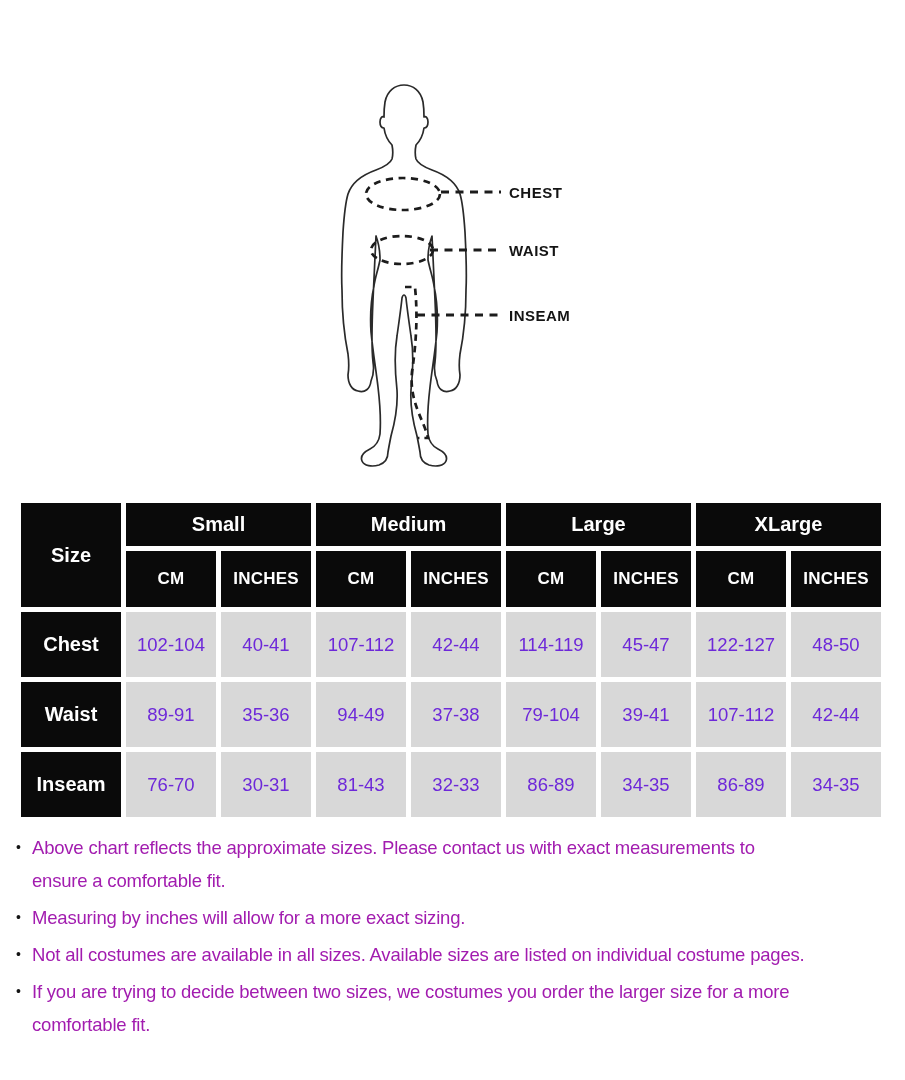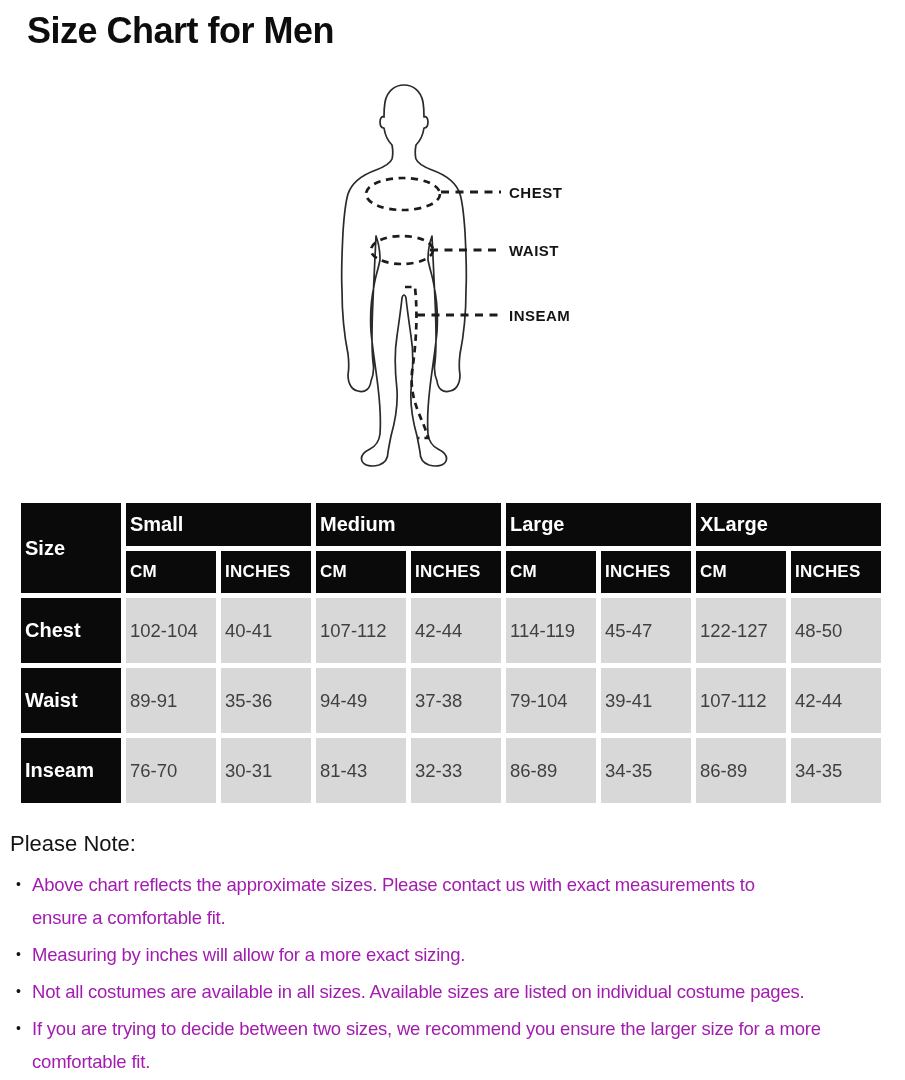--- a/index.html
+++ b/index.html
@@ -24,49 +24,48 @@
   .fig-callout { fill: none; stroke: #1c1c1c; stroke-width: 3.2; stroke-dasharray: 8 6.5; }
   .fig-inseam { fill: none; stroke: #1c1c1c; stroke-width: 2.7; stroke-dasharray: 6.5 5; }
   .fig-label { font-family: "Liberation Sans", sans-serif; font-size: 15px; font-weight: 700; fill: #141414; letter-spacing: 0.5px; }
 
   table.size-table {
     position: absolute; left: 16px; top: 498px;
     width: 870px; table-layout: fixed;
     border-collapse: separate; border-spacing: 5px;
   }
   table.size-table th, table.size-table td {
-    text-align: left; vertical-align: middle; padding: 4px;
+    text-align: center; vertical-align: middle; padding: 4px;
   }
   table.size-table th {
     background: #0a0a0a; color: #ffffff; font-weight: 700;
   }
   tr.group-row th { height: 43px; font-size: 20px; }
-  tr.unit-row th { height: 42px; font-size: 17px; letter-spacing: 0.2px; }
+  tr.unit-row th { height: 56px; font-size: 17px; letter-spacing: 0.2px; }
   th.corner-cell { font-size: 21px; }
   tr.data-row { height: 65px; }
   tr.data-row th { font-size: 20px; }
   tr.data-row td {
-    background: #d8d8d8; color: #404040; font-size: 18.5px;
+    background: #d8d8d8; color: #6d28d9; font-size: 18.5px;
   }
 
   .notes { position: absolute; left: 10px; top: 831px; width: 882px; }
   .notes-heading { font-size: 22px; font-weight: 400; color: #141414; margin: 0 0 11px 0; }
   .note-item { display: flex; align-items: flex-start; padding-left: 6px; margin: 0 0 4px 0; }
   .note-bullet { flex: 0 0 16px; font-size: 14px; line-height: 33px; color: #141414; }
   .note-text {
     flex: 1; font-size: 18.5px; line-height: 33px; color: #a21caf;
     letter-spacing: -0.2px; white-space: pre-line;
   }
 </style>
 </head>
 <body>
 
 <div class="screen">
 
-  <div class="page-title">Size Chart for Men</div>
 
   <div class="diagram-wrap">
     <svg width="905" height="428" viewBox="0 0 905 428" xmlns="http://www.w3.org/2000/svg">
 
       <path class="fig-line" d="
         M404,13
         C413,13 421,19 423,30
         C424,36 424,41 424,45
         C426,44 428,46 428,50
         C428,54 426,56 424,56
@@ -205,34 +204,33 @@
         <td>32-33</td>
         <td>86-89</td>
         <td>34-35</td>
         <td>86-89</td>
         <td>34-35</td>
       </tr>
     </tbody>
   </table>
 
   <div class="notes">
-    <div class="notes-heading">Please Note:</div>
     <div class="note-item">
       <span class="note-bullet">•</span>
       <span class="note-text">Above chart reflects the approximate sizes. Please contact us with exact measurements to
 ensure a comfortable fit.</span>
     </div>
     <div class="note-item">
       <span class="note-bullet">•</span>
       <span class="note-text">Measuring by inches will allow for a more exact sizing.</span>
     </div>
     <div class="note-item">
       <span class="note-bullet">•</span>
       <span class="note-text">Not all costumes are available in all sizes. Available sizes are listed on individual costume pages.</span>
     </div>
     <div class="note-item">
       <span class="note-bullet">•</span>
-      <span class="note-text">If you are trying to decide between two sizes, we recommend you ensure the larger size for a more
+      <span class="note-text">If you are trying to decide between two sizes, we costumes you order the larger size for a more
 comfortable fit.</span>
     </div>
   </div>
 
 </div>
 
 </body></html>

